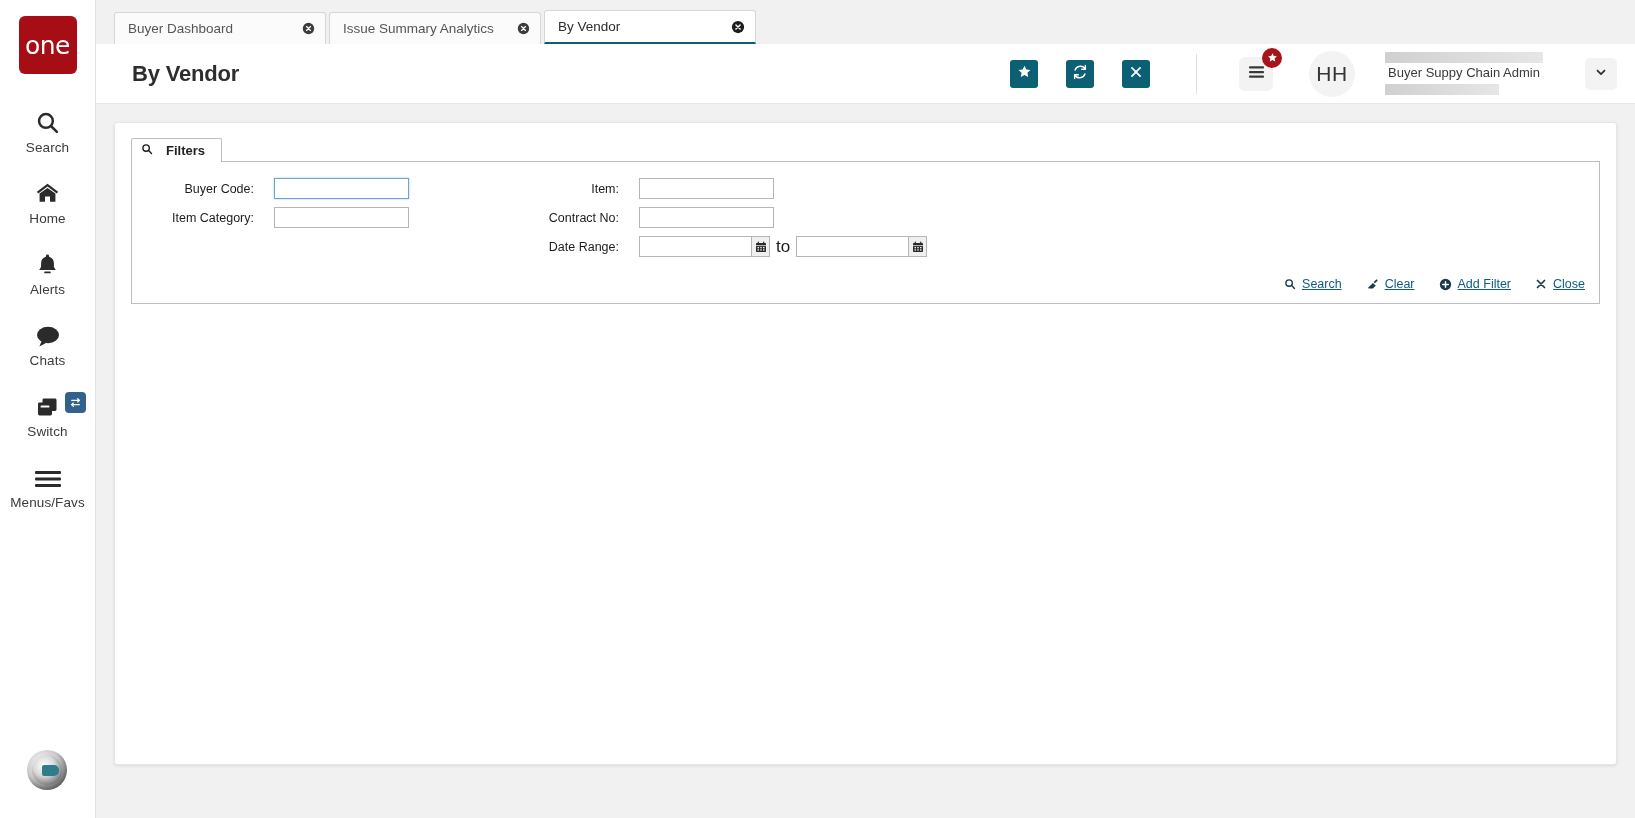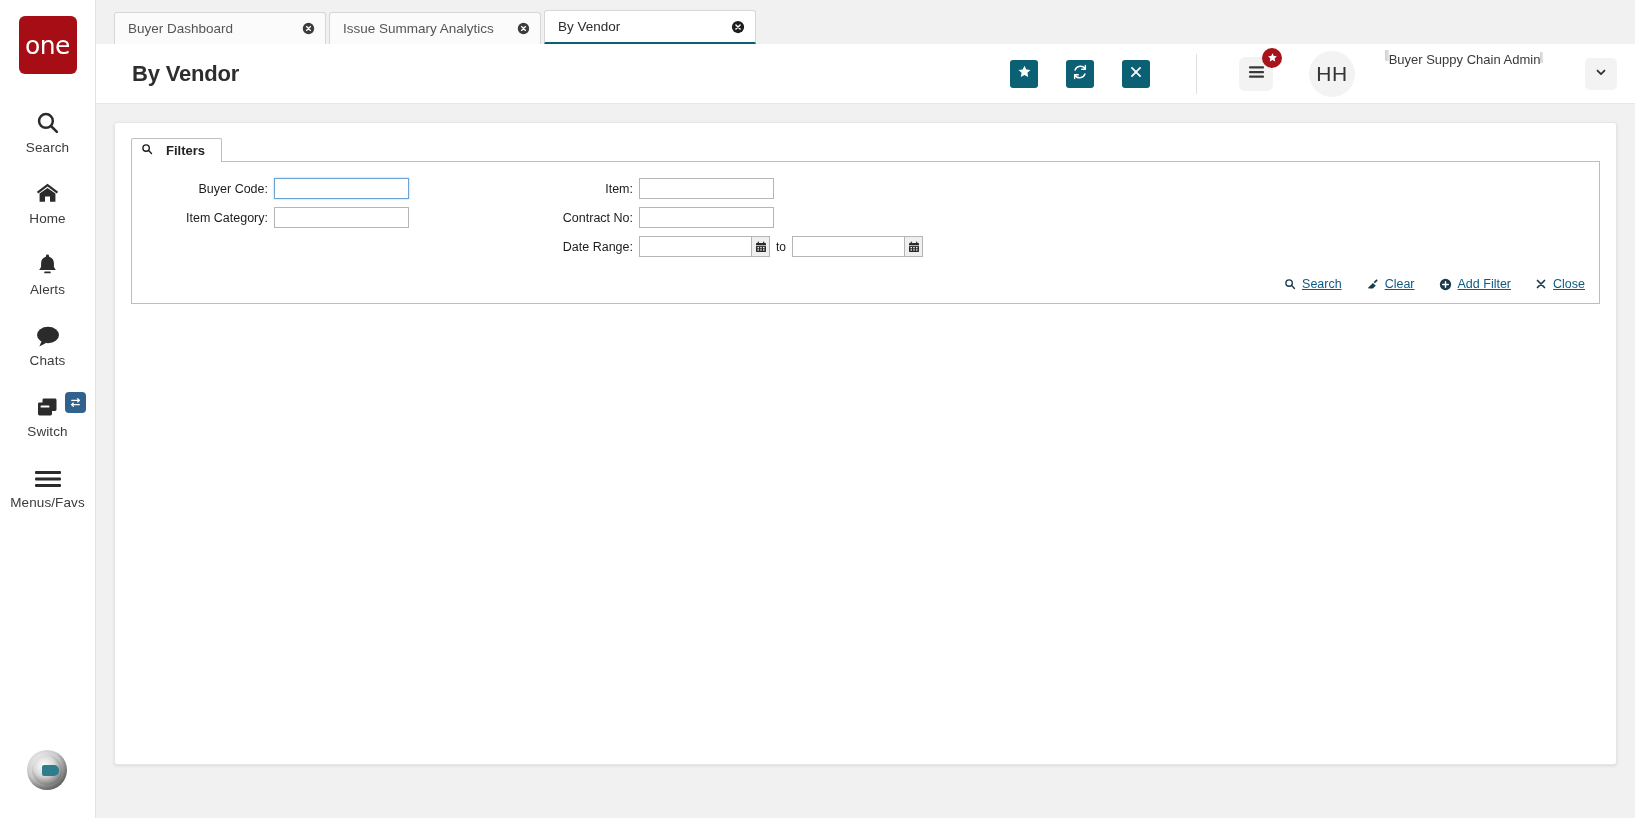--- a/index.html
+++ b/index.html
@@ -202,23 +202,24 @@
     background: #f3f3f3;
     margin-left: 16px;
     display: flex; align-items: center; justify-content: center;
     font-size: 21px;
     color: #343434;
     letter-spacing: 0.5px;
   }
   .user-block {
     margin-left: 10px;
     width: 158px;
-    display: flex; flex-direction: row;
+    display: flex; flex-direction: column;
     justify-content: center;
     height: 48px;
+    text-align: center;
   }
   .redact {
     background: linear-gradient(90deg, #d0d0d0, #e6e6e6);
     height: 11px;
     border-radius: 1px;
   }
   .redact.top { width: 158px; }
   .redact.bot { width: 114px; margin-top: 2px; }
   .user-name {
     font-size: 13px;
@@ -287,21 +288,21 @@
   .fcol.left { width: 380px; }
   .frow {
     display: flex;
     align-items: center;
     height: 21px;
   }
   .flabel {
     font-size: 12.5px;
     color: #1c1c1c;
     text-align: right;
-    padding-right: 6px;
+    padding-right: 20px;
     white-space: nowrap;
   }
   .fcol.left .flabel { width: 130px; }
   .fcol.right .flabel { width: 115px; }
   .finput {
     width: 135px;
     height: 21px;
     border: 1px solid #b5b5b5;
     background: #fff;
     font-size: 12.5px;
@@ -327,21 +328,21 @@
     font-family: "Liberation Sans", sans-serif;
   }
   .cal-btn {
     width: 19px; height: 21px;
     border: 1px solid #b5b5b5;
     background: #efefef;
     display: flex; align-items: center; justify-content: center;
     cursor: pointer;
   }
   .to-text {
-    font-size: 12px;
+    font-size: 17px;
     color: #1c1c1c;
     margin: 8px 6px;
   }
   .filter-actions {
     display: flex;
     justify-content: flex-end;
     align-items: center;
     gap: 24px;
     margin-top: 20px;
     padding-right: 2px;

